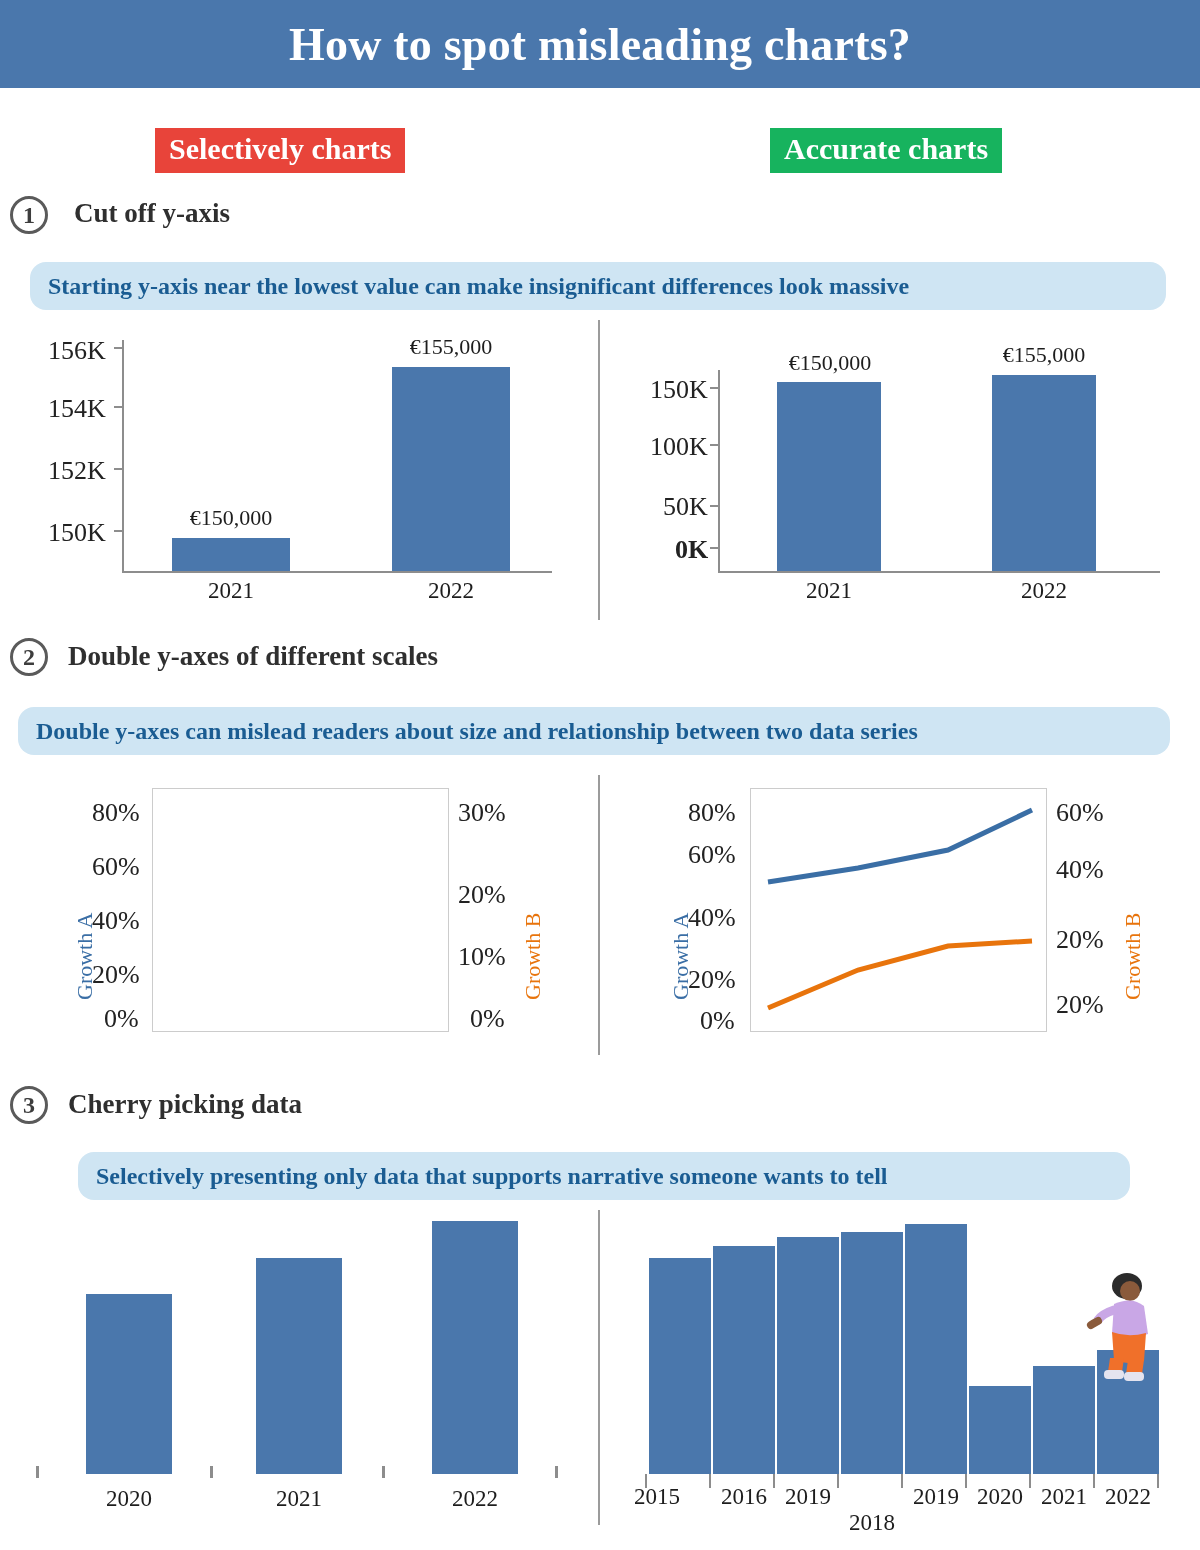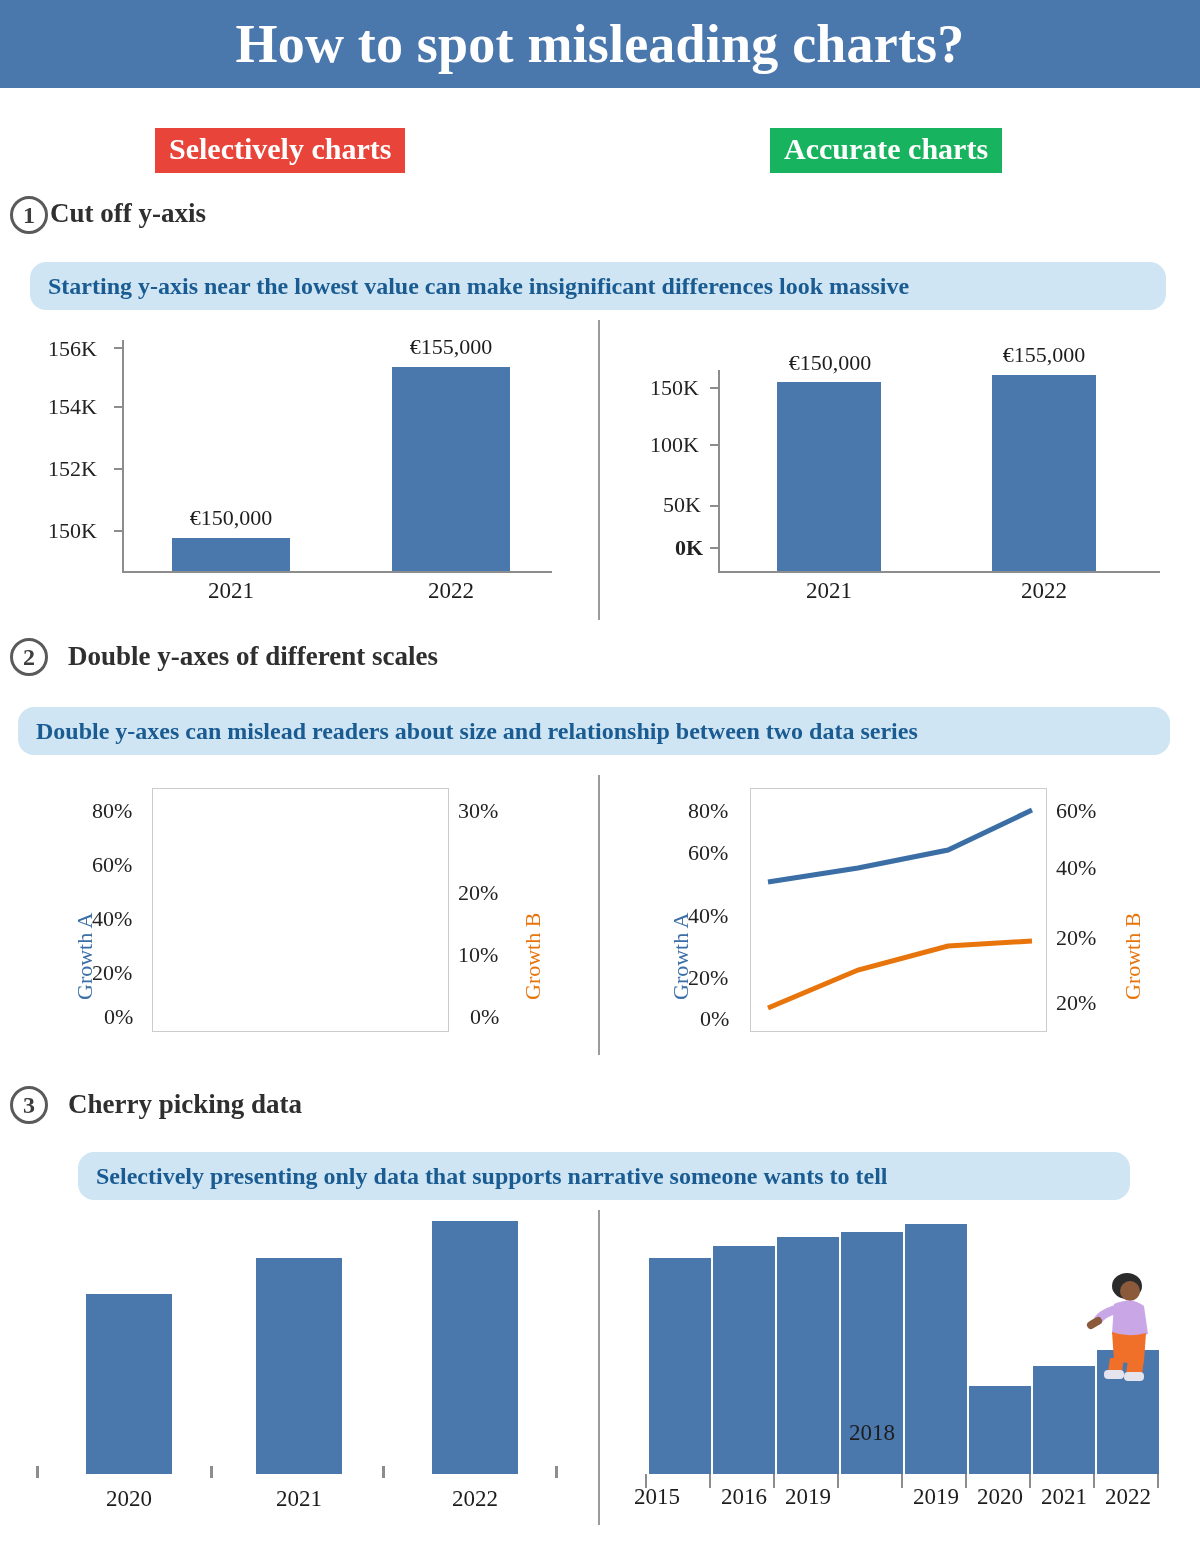--- a/index.html
+++ b/index.html
@@ -10,21 +10,21 @@
     font-family:"Liberation Serif", serif;
     color:#222;
     overflow:hidden;
   }
   .header {
     position:absolute; left:0; top:0; width:1200px; height:88px;
     background:#4a77ac;
     display:flex; align-items:center; justify-content:center;
   }
   .header-title {
-    color:#ffffff; font-size:54px; font-weight:bold; letter-spacing:0.2px;
+    color:#ffffff; font-size:46px; font-weight:bold; letter-spacing:0.2px;
   }
   .legend-mis {
     position:absolute; left:155px; top:128px;
     background:#e8443a; color:#ffffff; font-weight:bold; font-size:30px;
     padding:4px 14px 7px 14px;
   }
   .legend-acc {
     position:absolute; left:770px; top:128px;
     background:#17b35e; color:#ffffff; font-weight:bold; font-size:30px;
     padding:4px 14px 7px 14px;
@@ -39,21 +39,21 @@
     position:absolute; font-size:27px; font-weight:bold; color:#2f2f2f;
   }
   .callout {
     position:absolute; background:#cfe5f3; color:#1a5c92;
     font-weight:bold; font-size:24px; border-radius:16px;
     display:flex; align-items:center; padding:0 18px;
   }
   .divider {
     position:absolute; width:2px; background:#9b9b9b;
   }
-  .axis-label { font-size:22px; color:#222; position:absolute; white-space:nowrap; }
+  .axis-label { font-size:26px; color:#222; position:absolute; white-space:nowrap; }
   .bar { position:absolute; background:#4a77ac; }
   .tick { position:absolute; background:#8d8d8d; }
   .axisline { position:absolute; background:#8d8d8d; }
   .val-label { position:absolute; font-size:22px; color:#1d1d1d; white-space:nowrap; }
   .cat-label { position:absolute; font-size:23px; color:#1d1d1d; white-space:nowrap; text-align:center; }
   .ylab-a { color:#3a6ea5; font-size:22px; position:absolute; transform:rotate(-90deg); transform-origin:left top; white-space:nowrap; }
   .ylab-b { color:#e8740c; font-size:22px; position:absolute; transform:rotate(-90deg); transform-origin:left top; white-space:nowrap; }
   .plotbox { position:absolute; border:1px solid #cccccc; background:#ffffff; }
   svg { display:block; overflow:visible; }
 </style>
@@ -61,21 +61,21 @@
 <body>
 
 <div class="header">
   <div class="header-title">How to spot misleading charts?</div>
 </div>
 
 <div class="legend-mis">Selectively charts</div>
 <div class="legend-acc">Accurate charts</div>
 
 <div class="section-num" style="left:10px; top:196px;">1</div>
-<div class="section-title" style="left:50px; top:198px;">Cut off y-axis</div>
+<div class="section-title" style="left:74px; top:198px;">Cut off y-axis</div>
 <div class="callout" style="left:30px; top:262px; width:1136px; height:48px;">Starting y-axis near the lowest value can make insignificant differences look massive</div>
 
 <div class="divider" style="left:598px; top:320px; height:300px;"></div>
 
 <div>
 
   <div class="axis-label" style="left:48px; top:336px;">156K</div>
   <div class="axis-label" style="left:48px; top:394px;">154K</div>
   <div class="axis-label" style="left:48px; top:456px;">152K</div>
   <div class="axis-label" style="left:48px; top:518px;">150K</div>
@@ -187,21 +187,21 @@
   <div class="bar" style="left:713px; top:1246px; width:62px; height:228px;"></div>
   <div class="bar" style="left:777px; top:1237px; width:62px; height:237px;"></div>
   <div class="bar" style="left:841px; top:1232px; width:62px; height:242px;"></div>
   <div class="bar" style="left:905px; top:1224px; width:62px; height:250px;"></div>
   <div class="bar" style="left:969px; top:1386px; width:62px; height:88px;"></div>
   <div class="bar" style="left:1033px; top:1366px; width:62px; height:108px;"></div>
   <div class="bar" style="left:1097px; top:1350px; width:62px; height:124px;"></div>
   <div class="cat-label" style="left:622px; top:1484px; width:70px;">2015</div>
   <div class="cat-label" style="left:709px; top:1484px; width:70px;">2016</div>
   <div class="cat-label" style="left:773px; top:1484px; width:70px;">2019</div>
-  <div class="cat-label" style="left:837px; top:1420px; width:70px;">2018</div>
+  <div class="cat-label" style="left:837px; top:1510px; width:70px;">2018</div>
   <div class="cat-label" style="left:901px; top:1484px; width:70px;">2019</div>
   <div class="cat-label" style="left:965px; top:1484px; width:70px;">2020</div>
   <div class="cat-label" style="left:1029px; top:1484px; width:70px;">2021</div>
   <div class="cat-label" style="left:1093px; top:1484px; width:70px;">2022</div>
   <div class="tick" style="left:645px; top:1474px; width:2px; height:14px;"></div>
   <div class="tick" style="left:709px; top:1474px; width:2px; height:14px;"></div>
   <div class="tick" style="left:773px; top:1474px; width:2px; height:14px;"></div>
   <div class="tick" style="left:837px; top:1474px; width:2px; height:14px;"></div>
   <div class="tick" style="left:901px; top:1474px; width:2px; height:14px;"></div>
   <div class="tick" style="left:965px; top:1474px; width:2px; height:14px;"></div>

